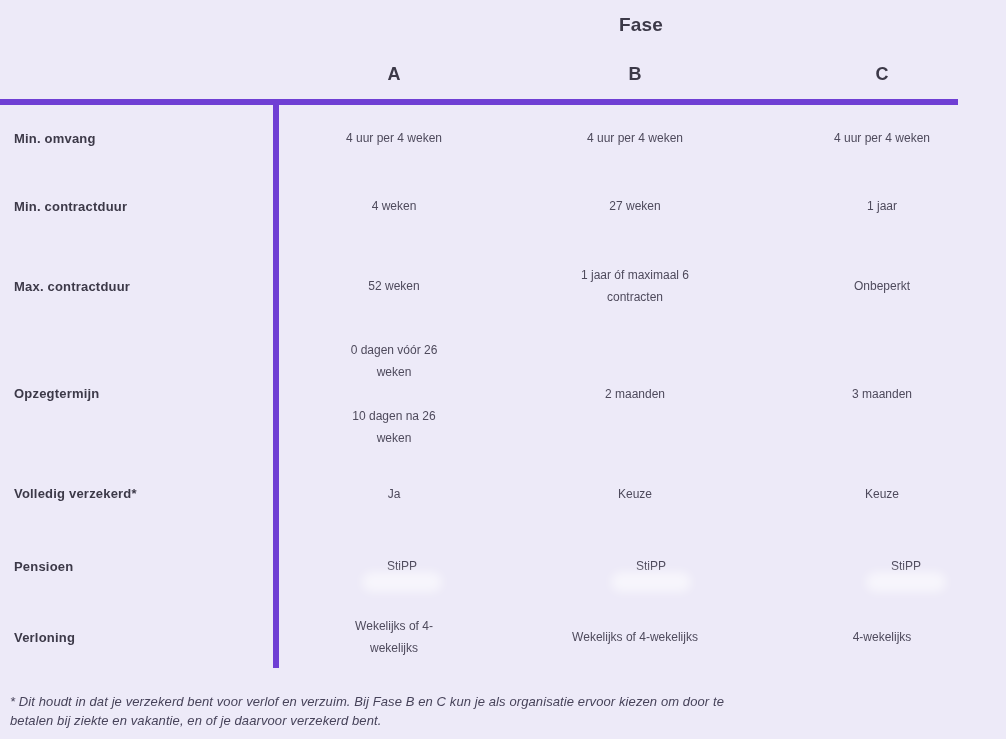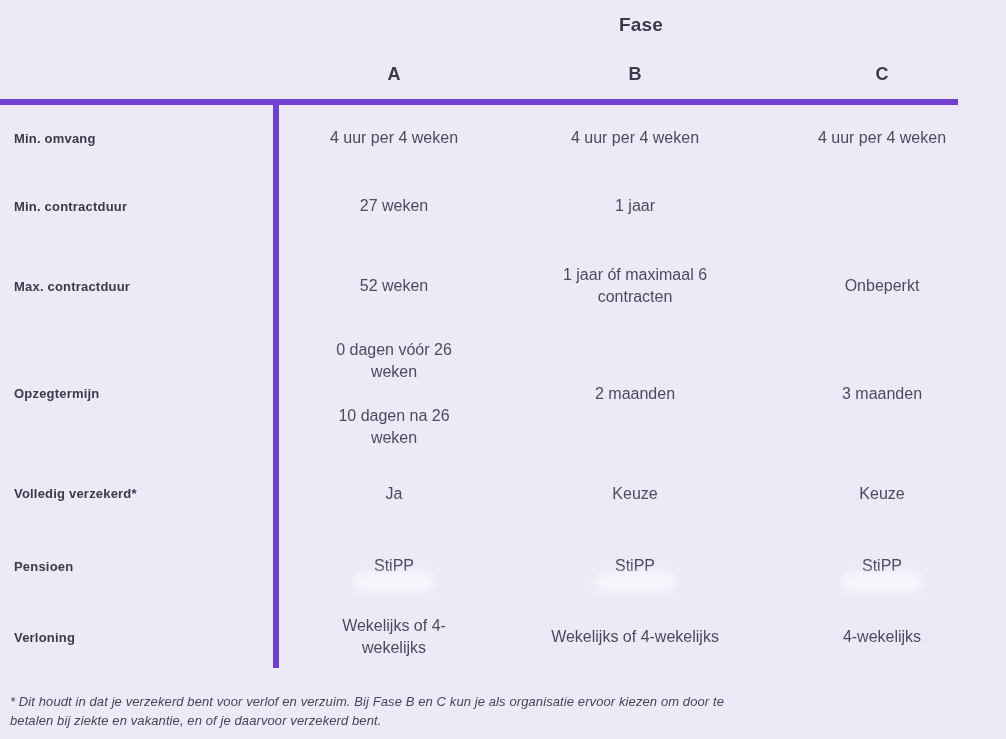--- a/index.html
+++ b/index.html
@@ -71,31 +71,31 @@
     color: var(--label-color);
     letter-spacing: 0.2px;
   }
   .row .value {
     position: relative;
     display: flex;
     align-items: center;
     justify-content: center;
     text-align: center;
     white-space: pre-line;
-    font-size: 16px;
+    font-size: 12px;
     line-height: 22px;
     color: var(--value-color);
     padding: 0 12px;
   }
   .body .row:nth-child(1) { height: 66px; }
   .body .row:nth-child(2) { height: 70px; }
   .body .row:nth-child(3) { height: 90px; }
   .body .row:nth-child(4) { height: 125px; }
   .body .row:nth-child(5) { height: 75px; }
-  .body .row:nth-child(6) { height: 70px; }
+  .body .row:nth-child(6) { height: 70px; gap: 8px; }
   .body .row:nth-child(7) { height: 72px; }
   
   .body .row:nth-child(6) .value::after {
     content: "";
     position: absolute;
     left: 50%;
     top: 58%;
     transform: translateX(-50%);
     width: 80px;
     height: 20px;
@@ -139,20 +139,21 @@
 
     <div class="grid row">
       <div class="label">Min. omvang</div>
       <div class="value">4 uur per 4 weken</div>
       <div class="value">4 uur per 4 weken</div>
       <div class="value">4 uur per 4 weken</div>
     </div>
 
     <div class="grid row">
       <div class="label">Min. contractduur</div>
+      <div class="value">4 weken</div>
       <div class="value">27 weken</div>
       <div class="value">1 jaar</div>
     </div>
 
     <div class="grid row">
       <div class="label">Max. contractduur</div>
       <div class="value">52 weken</div>
       <div class="value">1 jaar óf maximaal 6
 contracten</div>
       <div class="value">Onbeperkt</div>

